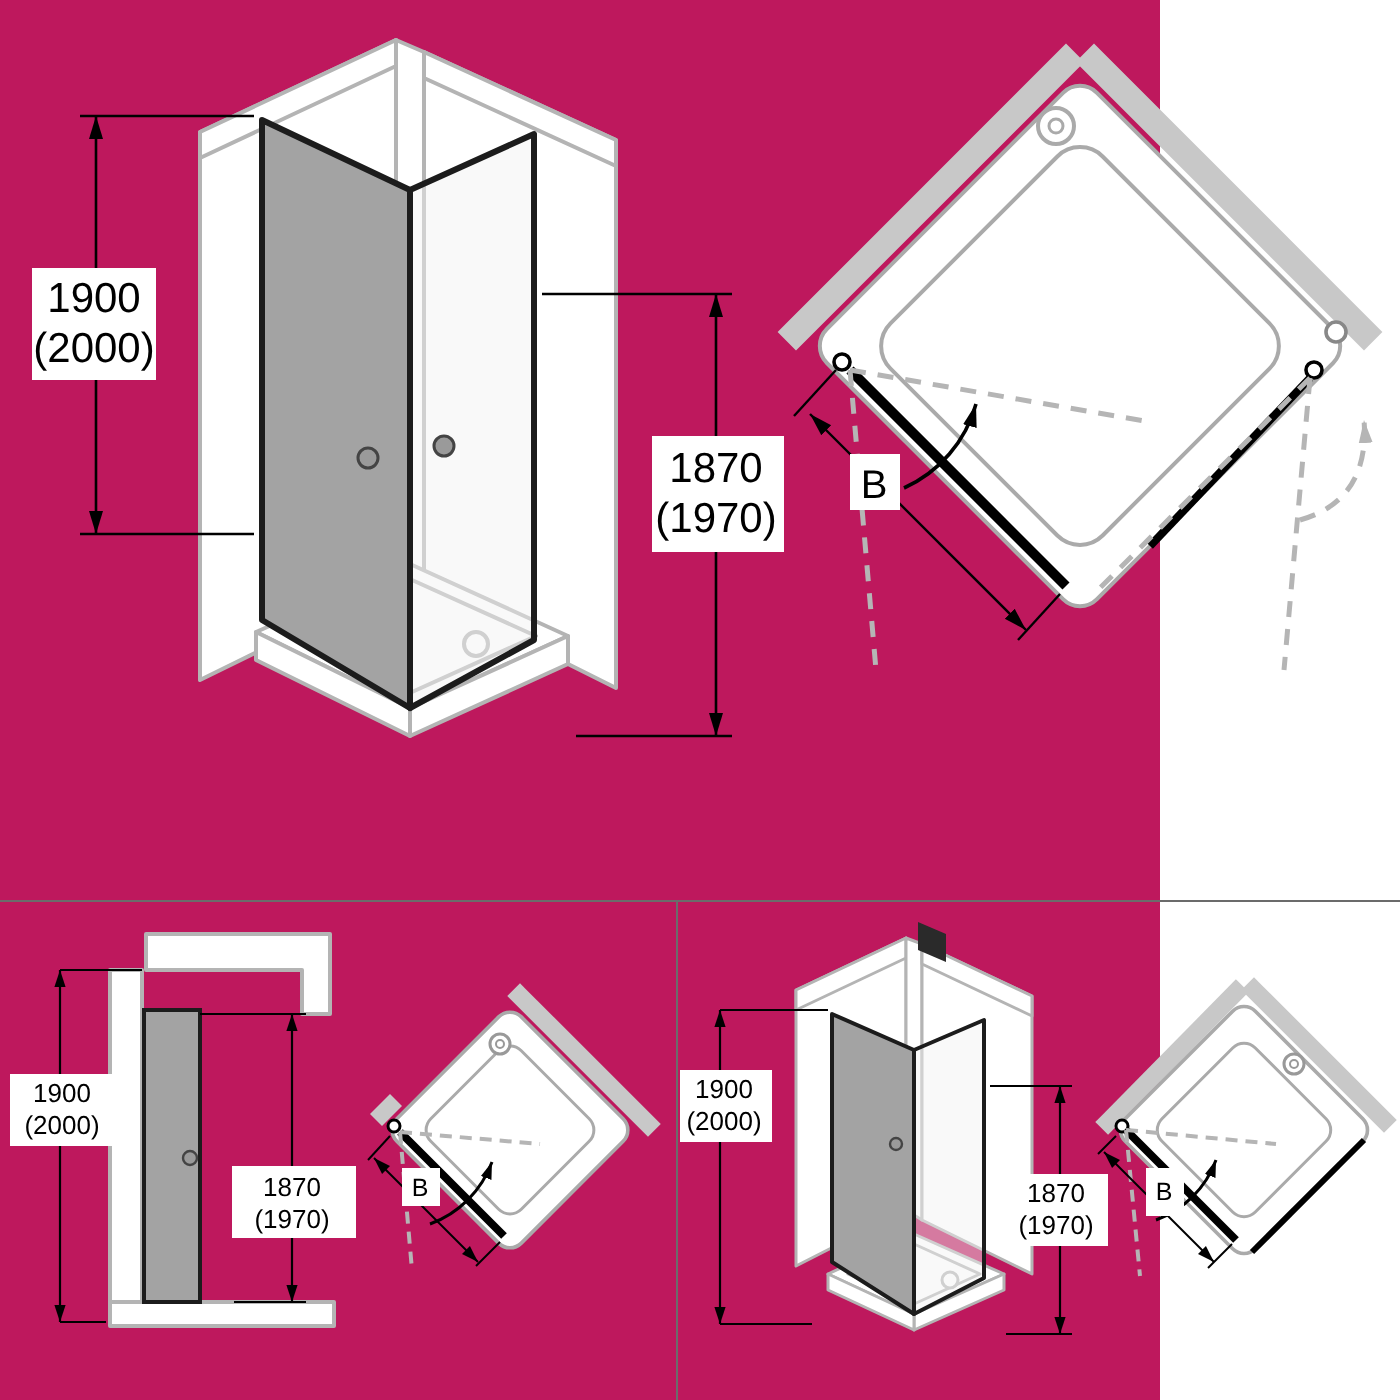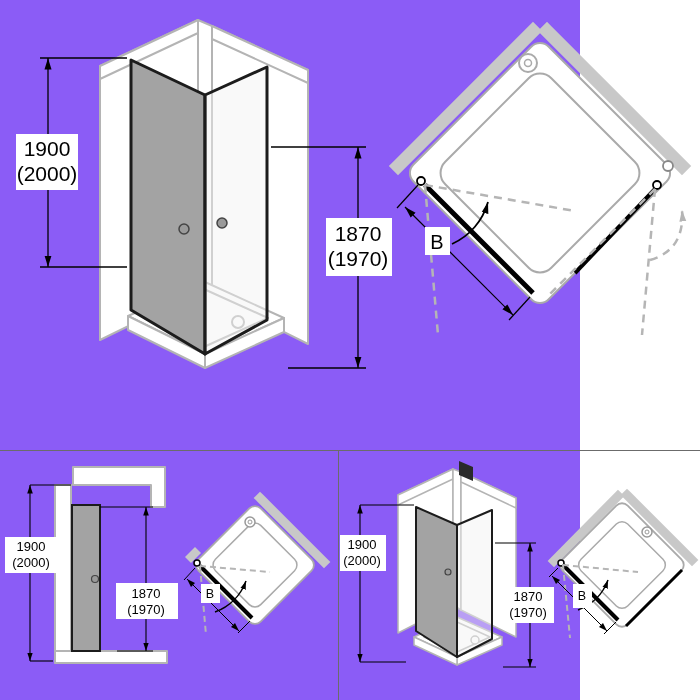--- a/index.html
+++ b/index.html
@@ -1,18 +1,18 @@
 <!DOCTYPE html>
 <html><head>
 <meta charset="utf-8">
 <style>
   * { margin:0; padding:0; box-sizing:border-box; }
   html,body { width:700px; height:700px; }
   body { background:#ffffff; position:relative; overflow:hidden; }
-  .canvas { position:absolute; left:0; top:0; width:580px; height:700px; background:#8b5cf6; }
+  .canvas { position:absolute; left:0; top:0; width:580px; height:700px; background:#be185d; }
   .fig { position:absolute; }
   .divider-h { position:absolute; left:0; top:450px; width:700px; height:1px; background:#6b6b6b; }
   .divider-v { position:absolute; left:338px; top:450px; width:1px; height:250px; background:#6b6b6b; }
   svg text { font-family:"Liberation Sans","DejaVu Sans",sans-serif; fill:#000; text-anchor:middle; }
   .dim-lg { font-size:21px; }
   .dim-sm { font-size:13px; }
   .b-lg { font-size:20px; }
   .b-sm { font-size:12.5px; }
 </style>
 </head>

